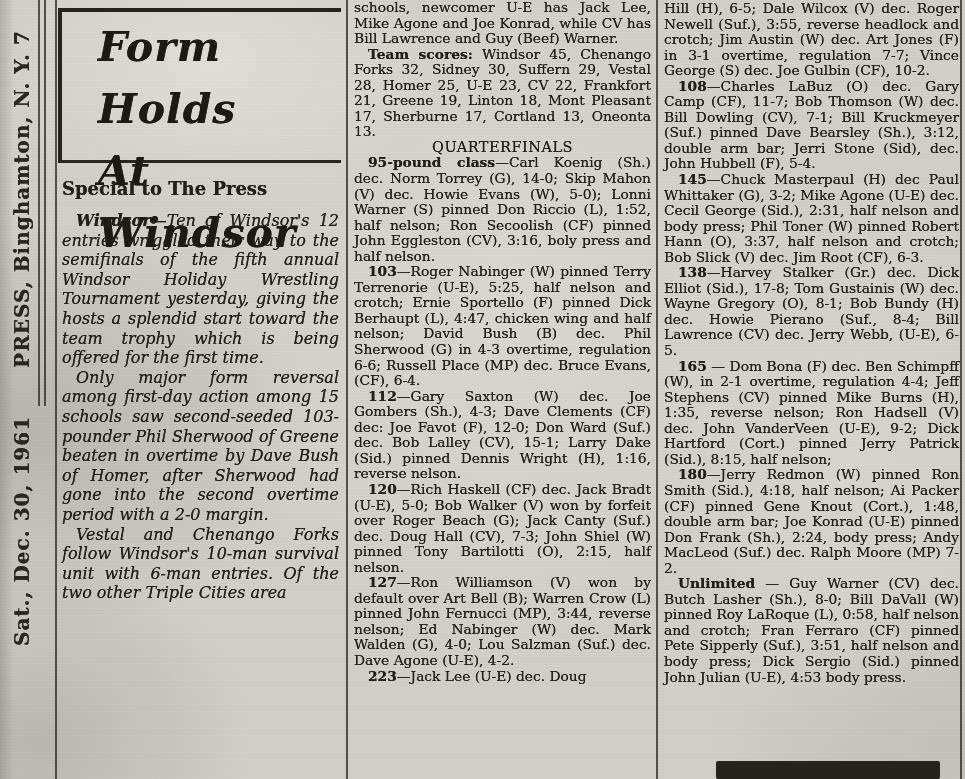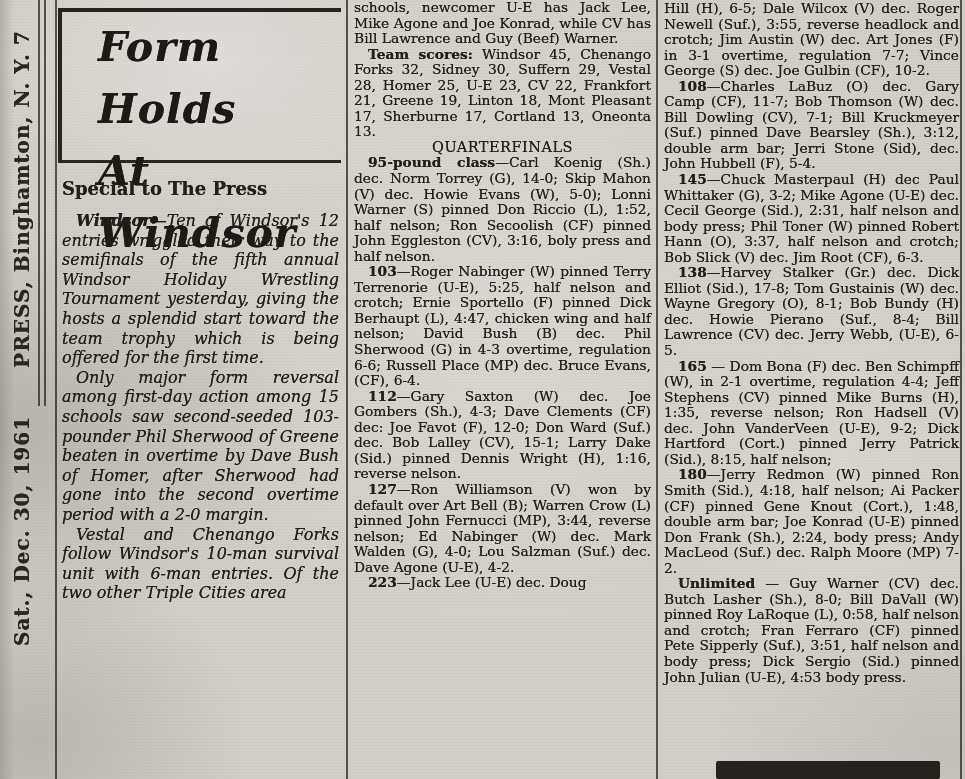--- a/index.html
+++ b/index.html
@@ -78,20 +78,21 @@
     <p>Vestal and Chenango Forks follow Windsor's 10-man survival unit with 6-man entries. Of the two other Triple Cities area</p>
   </div>
 
   <div class="col midcol agate ink">
     <p class="cont">schools, newcomer U-E has Jack Lee, Mike Agone and Joe Konrad, while CV has Bill Lawrence and Guy (Beef) Warner.</p>
     <p><span class="lead">Team scores:</span><span> Windsor 45, Chenango Forks 32, Sidney 30, Suffern 29, Vestal 28, Homer 25, U-E 23, CV 22, Frankfort 21, Greene 19, Linton 18, Mont Pleasant 17, Sherburne 17, Cortland 13, Oneonta 13.</span></p>
     <p class="qf-head">QUARTERFINALS</p>
     <p><span class="lead">95-pound class</span><span>—Carl Koenig (Sh.) dec. Norm Torrey (G), 14-0; Skip Mahon (V) dec. Howie Evans (W), 5-0); Lonni Warner (S) pinned Don Riccio (L), 1:52, half nelson; Ron Secoolish (CF) pinned John Eggleston (CV), 3:16, boly press and half nelson.</span></p>
     <p><span class="lead">103</span><span>—Roger Nabinger (W) pinned Terry Terrenorie (U-E), 5:25, half nelson and crotch; Ernie Sportello (F) pinned Dick Berhaupt (L), 4:47, chicken wing and half nelson; David Bush (B) dec. Phil Sherwood (G) in 4-3 overtime, regulation 6-6; Russell Place (MP) dec. Bruce Evans, (CF), 6-4.</span></p>
     <p><span class="lead">112</span><span>—Gary Saxton (W) dec. Joe Gombers (Sh.), 4-3; Dave Clements (CF) dec: Joe Favot (F), 12-0; Don Ward (Suf.) dec. Bob Lalley (CV), 15-1; Larry Dake (Sid.) pinned Dennis Wright (H), 1:16, reverse nelson.</span></p>
+    <p><span class="lead">120</span><span>—Rich Haskell (CF) dec. Jack Bradt (U-E), 5-0; Bob Walker (V) won by forfeit over Roger Beach (G); Jack Canty (Suf.) dec. Doug Hall (CV), 7-3; John Shiel (W) pinned Tony Bartilotti (O), 2:15, half nelson.</span></p>
     <p><span class="lead">127</span><span>—Ron Williamson (V) won by default over Art Bell (B); Warren Crow (L) pinned John Fernucci (MP), 3:44, reverse nelson; Ed Nabinger (W) dec. Mark Walden (G), 4-0; Lou Salzman (Suf.) dec. Dave Agone (U-E), 4-2.</span></p>
     <p><span class="lead">223</span><span>—Jack Lee (U-E) dec. Doug</span></p>
   </div>
 
   <div class="col rightcol agate ink">
     <p class="cont">Hill (H), 6-5; Dale Wilcox (V) dec. Roger Newell (Suf.), 3:55, reverse headlock and crotch; Jim Austin (W) dec. Art Jones (F) in 3-1 overtime, regulation 7-7; Vince George (S) dec. Joe Gulbin (CF), 10-2.</p>
     <p><span class="lead">108</span><span>—Charles LaBuz (O) dec. Gary Camp (CF), 11-7; Bob Thomson (W) dec. Bill Dowling (CV), 7-1; Bill Kruckmeyer (Suf.) pinned Dave Bearsley (Sh.), 3:12, double arm bar; Jerri Stone (Sid), dec. John Hubbell (F), 5-4.</span></p>
     <p><span class="lead">145</span><span>—Chuck Masterpaul (H) dec Paul Whittaker (G), 3-2; Mike Agone (U-E) dec. Cecil George (Sid.), 2:31, half nelson and body press; Phil Toner (W) pinned Robert Hann (O), 3:37, half nelson and crotch; Bob Slick (V) dec. Jim Root (CF), 6-3.</span></p>
     <p><span class="lead">138</span><span>—Harvey Stalker (Gr.) dec. Dick Elliot (Sid.), 17-8; Tom Gustainis (W) dec. Wayne Gregory (O), 8-1; Bob Bundy (H) dec. Howie Pierano (Suf., 8-4; Bill Lawrence (CV) dec. Jerry Webb, (U-E), 6-5.</span></p>
     <p><span class="lead">165</span><span> — Dom Bona (F) dec. Ben Schimpff (W), in 2-1 overtime, regulation 4-4; Jeff Stephens (CV) pinned Mike Burns (H), 1:35, reverse nelson; Ron Hadsell (V) dec. John VanderVeen (U-E), 9-2; Dick Hartford (Cort.) pinned Jerry Patrick (Sid.), 8:15, half nelson;</span></p>

